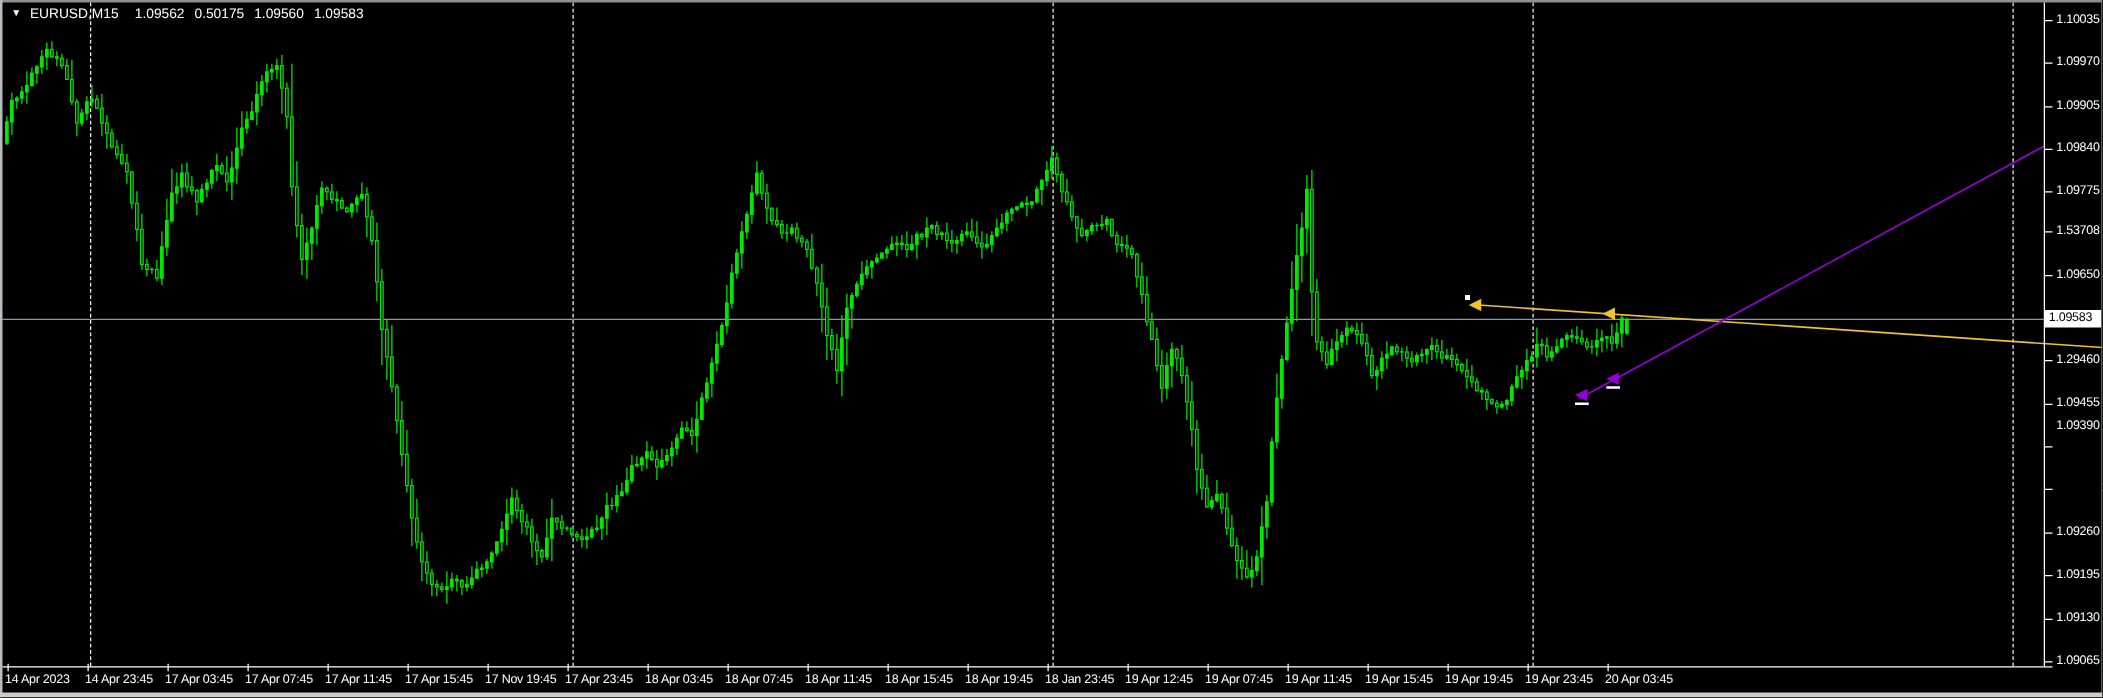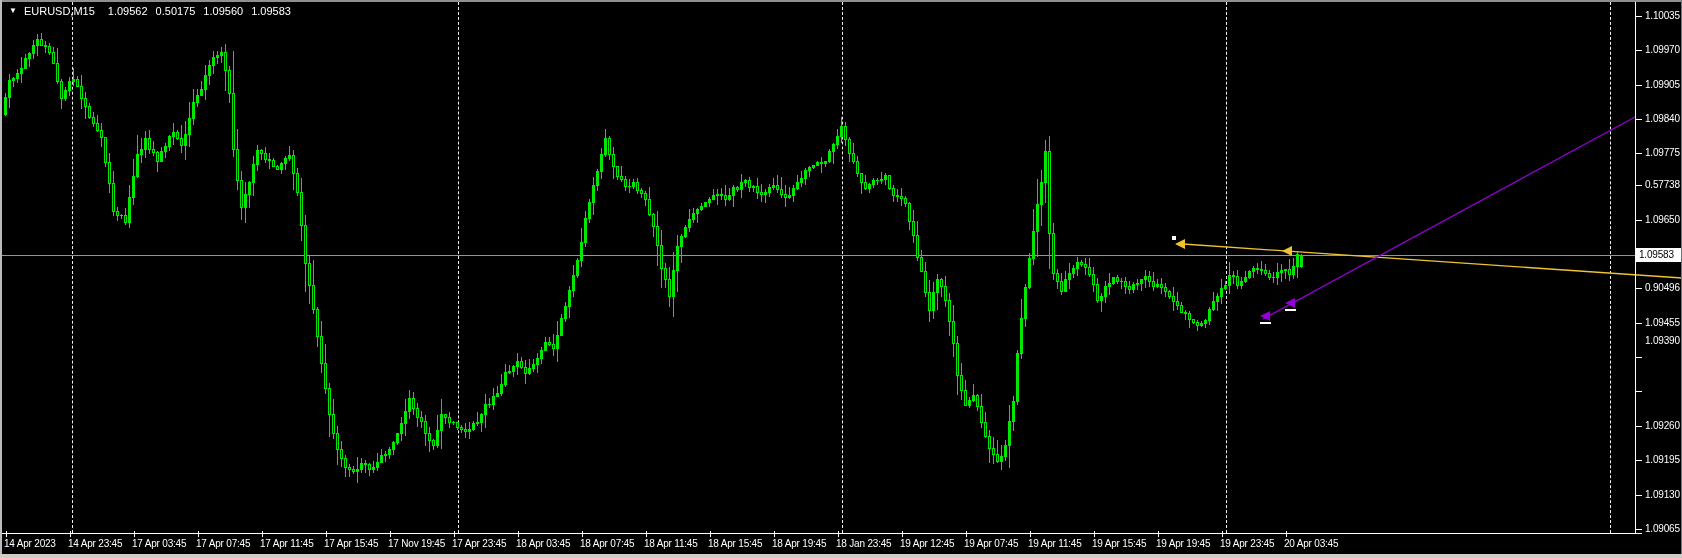--- a/index.html
+++ b/index.html
@@ -726,25 +726,25 @@
     <div class="price-label" style="top: 10px;">1.10035</div>
     <div class="price-tick" style="top: 50px;"></div>
     <div class="price-label" style="top: 44px;">1.09970</div>
     <div class="price-tick" style="top: 85px;"></div>
     <div class="price-label" style="top: 79px;">1.09905</div>
     <div class="price-tick" style="top: 119px;"></div>
     <div class="price-label" style="top: 113px;">1.09840</div>
     <div class="price-tick" style="top: 153px;"></div>
     <div class="price-label" style="top: 147px;">1.09775</div>
     <div class="price-tick" style="top: 185px;"></div>
-    <div class="price-label" style="top: 179px;">0.57738</div>
+    <div class="price-label" style="top: 179px;">1.53708</div>
     <div class="price-tick" style="top: 220px;"></div>
     <div class="price-label" style="top: 214px;">1.09650</div>
     <div class="price-tick" style="top: 288px;"></div>
-    <div class="price-label" style="top: 282px;">0.90496</div>
+    <div class="price-label" style="top: 282px;">1.29460</div>
     <div class="price-tick" style="top: 323px;"></div>
     <div class="price-label" style="top: 317px;">1.09455</div>
     <div class="price-tick" style="top: 357px;"></div>
     <div class="price-label" style="top: 335px;">1.09390</div>
     <div class="price-tick" style="top: 391px;"></div>
     <div class="price-label" style="top: 385px; margin-left: 36px;">1.09325</div>
     <div class="price-tick" style="top: 426px;"></div>
     <div class="price-label" style="top: 420px;">1.09260</div>
     <div class="price-tick" style="top: 460px;"></div>
     <div class="price-label" style="top: 454px;">1.09195</div>

